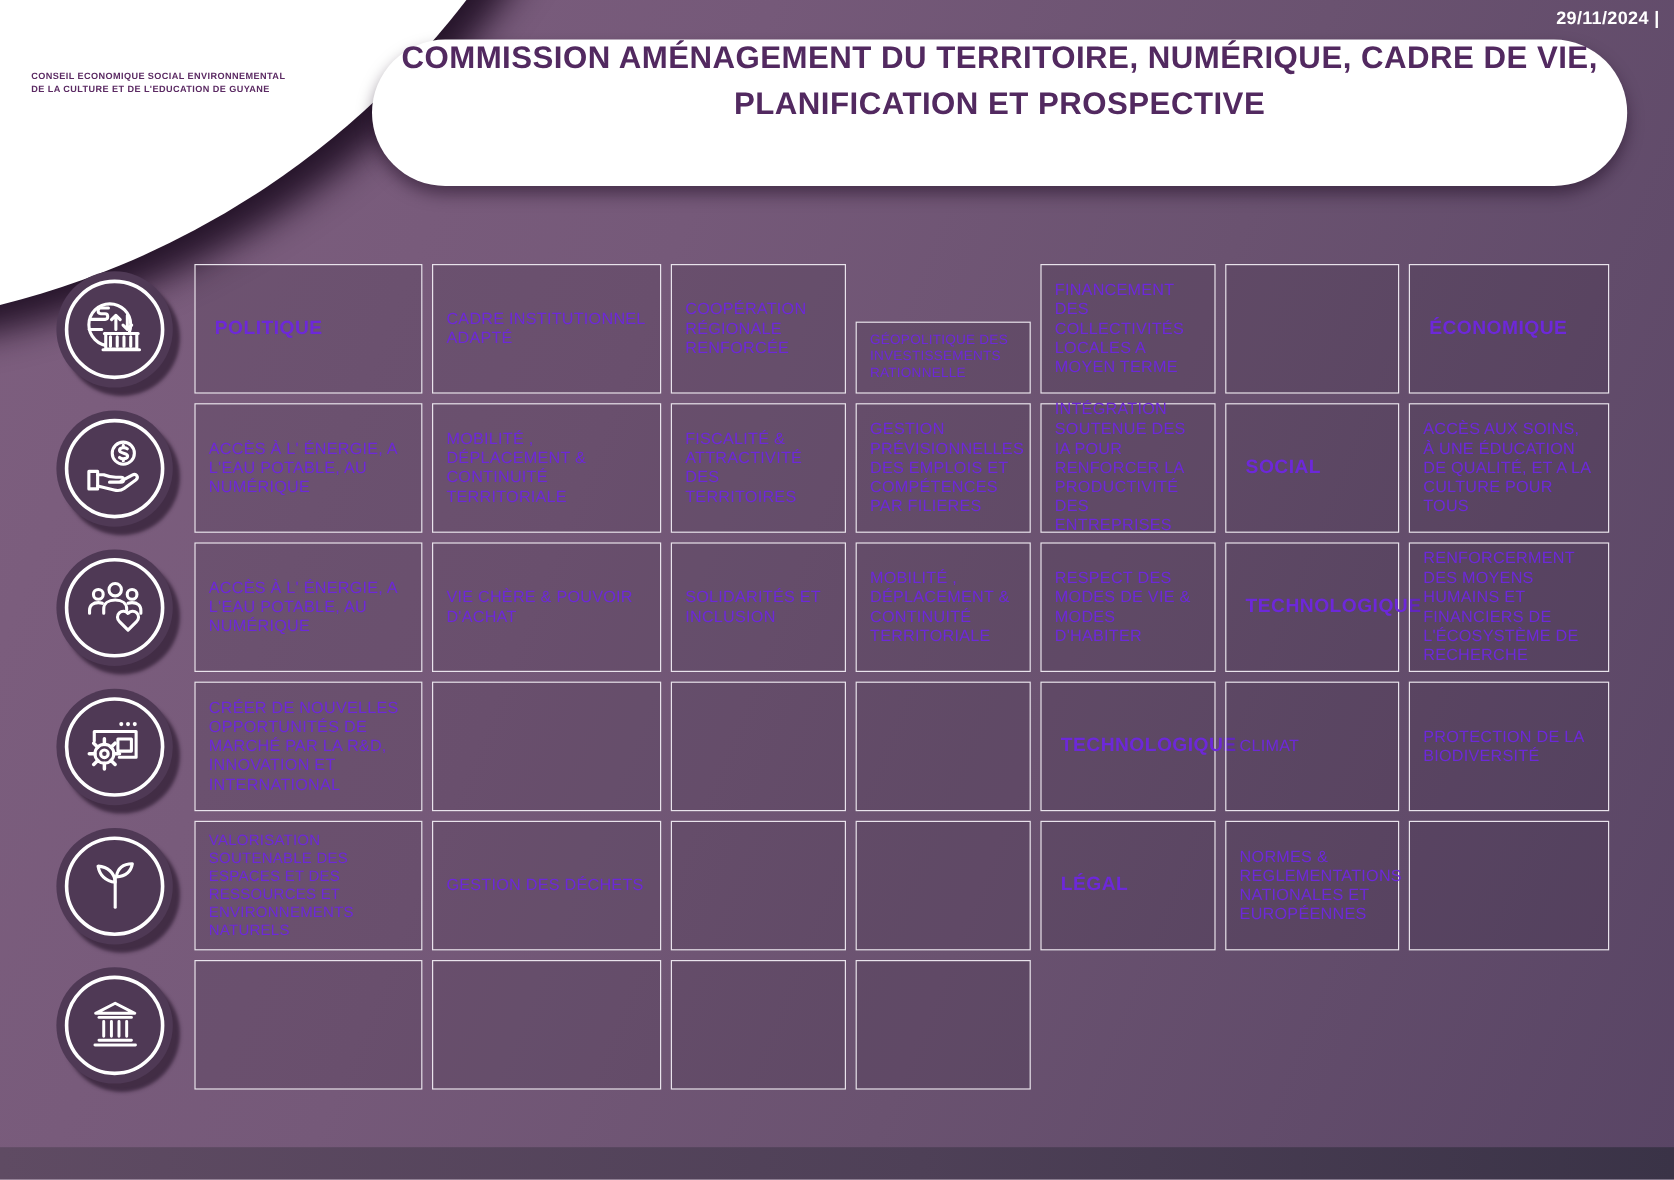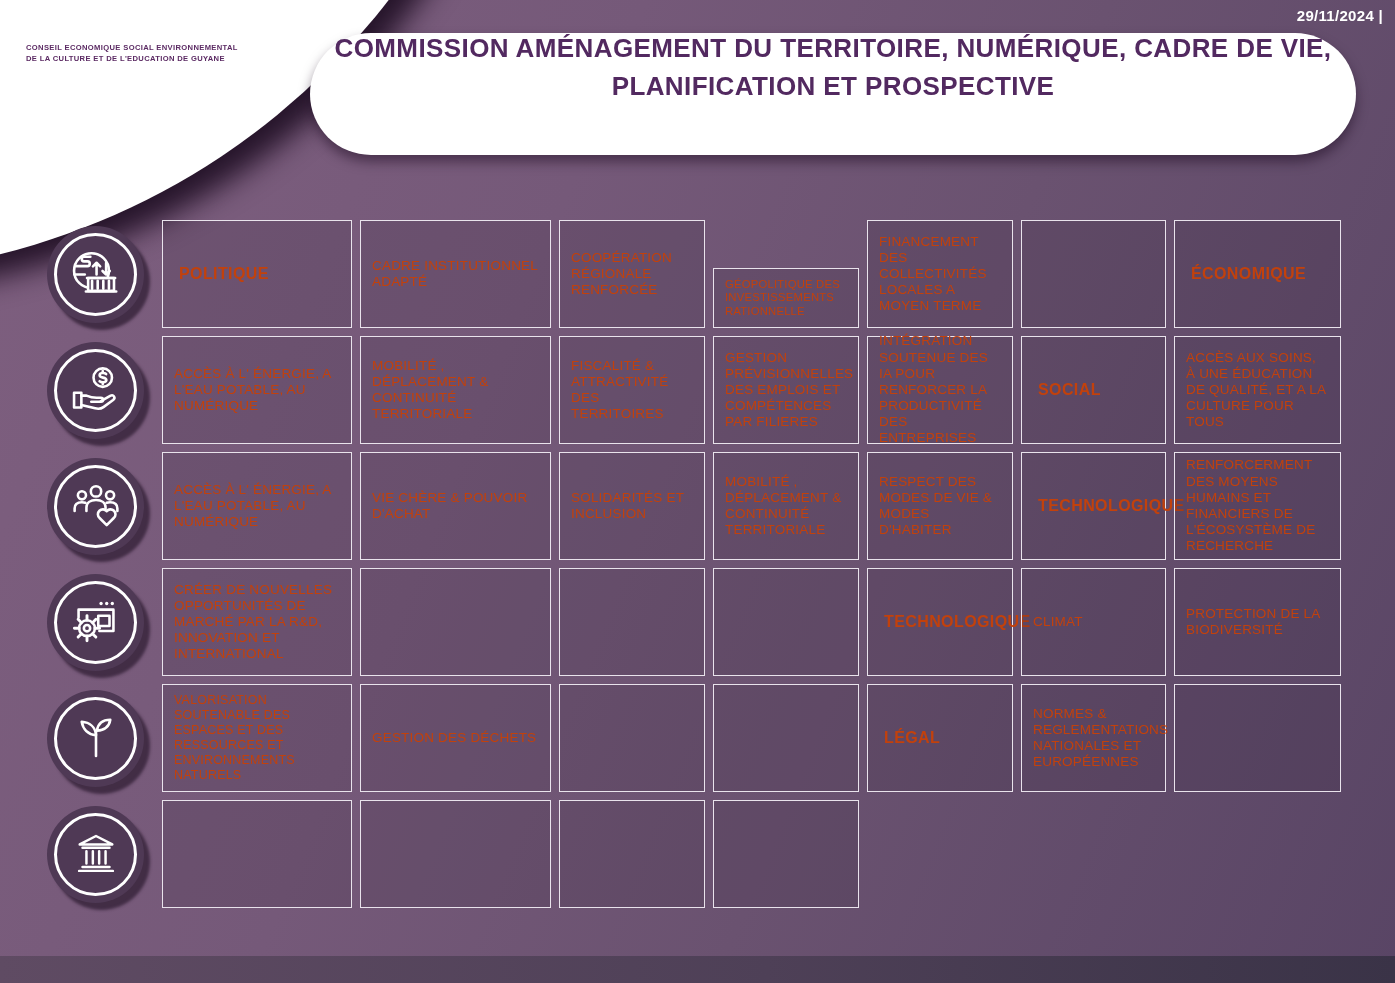--- a/index.html
+++ b/index.html
@@ -12,31 +12,31 @@
   .date{position:absolute;top:7px;right:12px;color:#fff;font-size:15px;font-weight:700;letter-spacing:.3px;z-index:5;}
   
   .logo-circle{position:absolute;left:-875px;top:-1135px;width:1410px;height:1410px;border-radius:50%;
     background:#fff;box-shadow:16px 16px 28px 2px rgba(24,8,28,.85);z-index:1;}
   .logo-content{position:absolute;top:40px;left:26px;width:252px;z-index:3;}
   .brand-row{position:relative;height:64px;}
   .brand-blue{font-size:45px;font-weight:800;color:#2e75b6;letter-spacing:-2px;line-height:58px;}
   .brand-swirl{position:absolute;left:136px;top:-10px;}
   .brand-suffix{position:absolute;left:176px;top:34px;color:#3aa935;font-size:19px;font-style:italic;
     font-family:"DejaVu Serif",serif;letter-spacing:1px;}
-  .logo-subtitle{margin-top:3px;font-size:7.6px;font-weight:700;color:#5b2a63;letter-spacing:.35px;line-height:1.4;}
+  .logo-subtitle{margin-top:19px;font-size:7.6px;font-weight:700;color:#5b2a63;letter-spacing:.35px;line-height:1.4;}
   
   .title-banner{position:absolute;left:310px;top:33px;width:1046px;height:122px;background:#fff;border-radius:62px;
     display:flex;flex-direction:column;align-items:center;justify-content:flex-start;gap:7px;
     box-shadow:0 7px 12px rgba(30,12,34,.5);z-index:2;}
   .title-line{color:#522960;font-weight:800;font-size:26px;letter-spacing:.4px;white-space:nowrap;}
   
   #matrix{position:absolute;left:162px;top:220px;display:grid;
     grid-template-columns:190px 191px 146px 146px 146px 145px 167px;
     grid-auto-rows:108px;column-gap:8px;row-gap:8px;z-index:2;}
-  .cell{border:1.5px solid #e9e3ec;background:rgba(44,28,48,.16);color:#c2410c;display:flex;align-items:center;box-sizing:border-box;}
+  .cell{border:1.5px solid #e9e3ec;background:rgba(44,28,48,.16);color:#6d28d9;display:flex;align-items:center;box-sizing:border-box;}
   .label-cell{padding-left:16px;font-weight:700;font-size:16px;letter-spacing:.4px;}
   .content-cell{padding:6px 11px;font-size:13.5px;line-height:1.2;letter-spacing:.2px;}
   .content-cell.medium{font-size:12.5px;}
   .content-cell.small{font-size:11.3px;margin-top:48px;}
   
   #icon-col{position:absolute;left:47px;top:0;width:97px;z-index:2;}
   .icon-disc{position:absolute;left:0;width:97px;height:97px;border-radius:50%;background:#4f3955;
     box-shadow:6px 7px 3px rgba(52,34,56,.8);display:flex;align-items:center;justify-content:center;}
   .icon-ring{width:83px;height:83px;border:3.5px solid #fff;border-radius:50%;display:flex;align-items:center;justify-content:center;box-sizing:border-box;}
   .icon-ring svg{width:54px;height:54px;display:block;}

